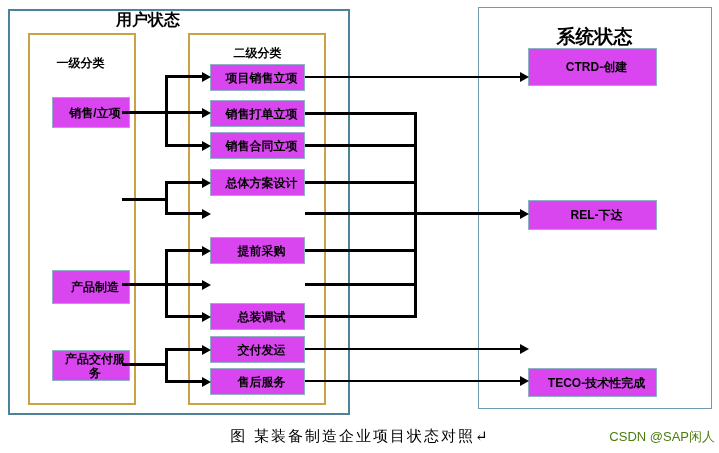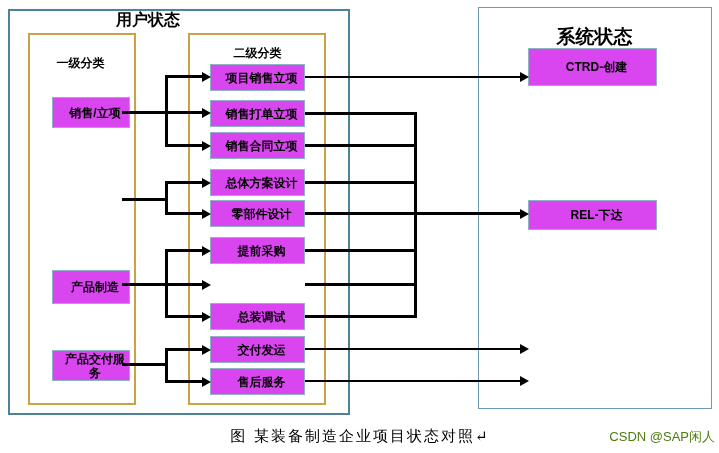--- a/index.html
+++ b/index.html
@@ -54,28 +54,28 @@
   <div class="abs lvl2-label">二级分类</div>
 
   <div class="nbox l1 l1-0">销售/立项</div>
   <div class="nbox l1 l1-2">产品制造</div>
   <div class="nbox l1 l1-3">产品交付服务</div>
 
   <div class="nbox l2 l2-0">项目销售立项</div>
   <div class="nbox l2 l2-1">销售打单立项</div>
   <div class="nbox l2 l2-2">销售合同立项</div>
   <div class="nbox l2 l2-3">总体方案设计</div>
-  <div class="nbox l2 l2-4">零部件设计</div>
   <div class="nbox l2 l2-5">提前采购</div>
   <div class="nbox l2 l2-7">总装调试</div>
   <div class="nbox l2 l2-8">交付发运</div>
   <div class="nbox l2 l2-9">售后服务</div>
 
   <div class="nbox sys sys-0">CTRD-创建</div>
   <div class="nbox sys sys-1">REL-下达</div>
+  <div class="nbox sys sys-3">TECO-技术性完成</div>
 
   <div class="hl arr" style="top:111px;left:122px;width:80px;"></div>
   <div class="vl" style="left:165px;top:76px;height:71px;"></div>
   <div class="hl arr" style="top:75px;left:165px;width:37px;"></div>
   <div class="hl arr" style="top:144px;left:165px;width:37px;"></div>
 
   <div class="hl" style="top:198px;left:122px;width:46px;"></div>
   <div class="vl" style="left:165px;top:181px;height:34px;"></div>
   <div class="hl arr" style="top:181px;left:165px;width:37px;"></div>
   <div class="hl arr" style="top:212px;left:165px;width:37px;"></div>

